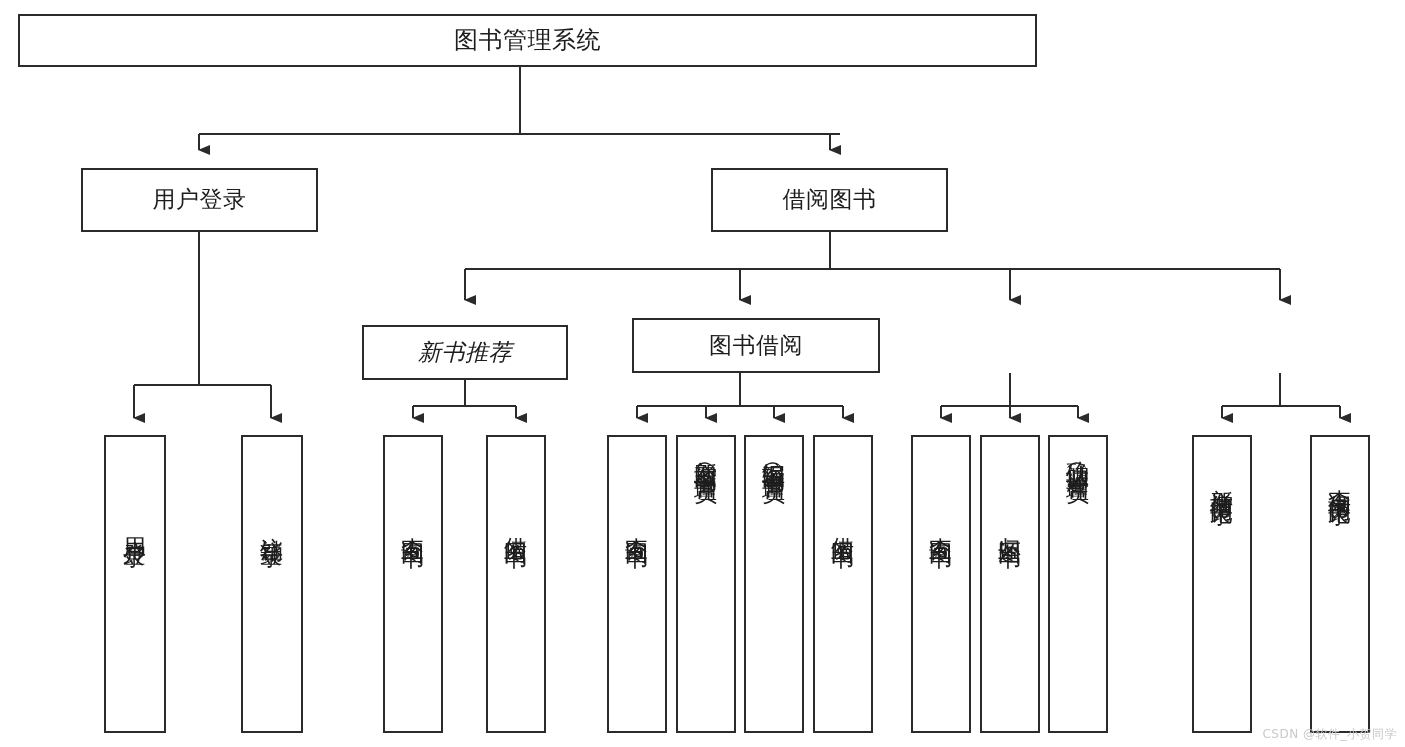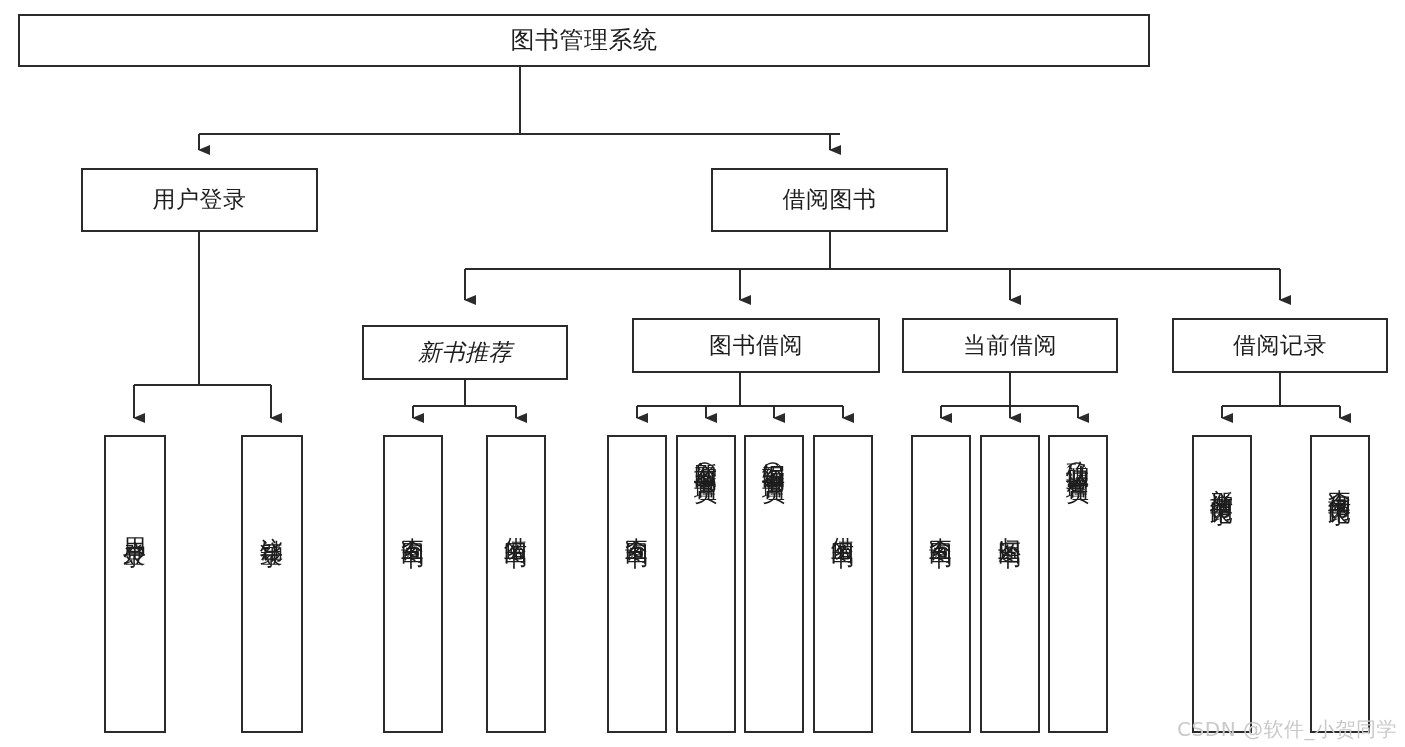--- a/index.html
+++ b/index.html
@@ -60,21 +60,21 @@
     text-orientation: upright;
     font-size: 23px;
     line-height: 1.05;
     letter-spacing: 3px;
     white-space: nowrap;
   }
   .watermark {
     position: absolute;
     right: 8px;
     bottom: 4px;
-    font-size: 20px;
+    font-size: 12px;
     color: #c9c9c9;
     letter-spacing: 0.5px;
     white-space: nowrap;
     user-select: none;
   }
 </style>
 </head>
 <body>
 
 <div id="canvas">
@@ -124,47 +124,41 @@
       <path d="M1010,406 L1010,418" marker-end="url(#arrow)"></path>
       <path d="M1078,406 L1078,418" marker-end="url(#arrow)"></path>
 
       <path d="M1280,373 L1280,406"></path>
       <path d="M1222,406 L1340,406"></path>
       <path d="M1222,406 L1222,418" marker-end="url(#arrow)"></path>
       <path d="M1340,406 L1340,418" marker-end="url(#arrow)"></path>
     </g>
   </svg>
 
-  <div class="node horiz root" style="left:18px; top:14px; width:1132px; height:53px;">
+  <div class="node horiz root" style="left:18px; top:14px; width:1019px; height:53px;">
     <span class="node-label">图书管理系统</span>
   </div>
 
   <div class="node horiz" style="left:81px; top:168px; width:237px; height:64px;">
     <span class="node-label">用户登录</span>
   </div>
 
   <div class="node horiz" style="left:711px; top:168px; width:237px; height:64px;">
     <span class="node-label">借阅图书</span>
   </div>
 
   <div class="node horiz" style="left:362px; top:325px; width:206px; height:55px;font-style:italic;">
     <span class="node-label">新书推荐</span>
   </div>
 
   <div class="node horiz" style="left:632px; top:318px; width:248px; height:55px;">
     <span class="node-label">图书借阅</span>
   </div>
 
-  <div class="node horiz" style="left:902px; top:318px; width:216px; height:55px;">
-    <span class="node-label">当前借阅</span>
-  </div>
-
-  <div class="node horiz" style="left:1172px; top:318px; width:216px; height:55px;">
-    <span class="node-label">借阅记录</span>
-  </div>
+
 
   <div class="node vert" style="left:104px; top:435px; width:62px; height:298px; padding-top:82px;">
     <span class="node-label">用户登录</span>
   </div>
 
   <div class="node vert" style="left:241px; top:435px; width:62px; height:298px; padding-top:82px;">
     <span class="node-label">注销登录</span>
   </div>
 
   <div class="node vert" style="left:383px; top:435px; width:60px; height:298px; padding-top:82px;">

